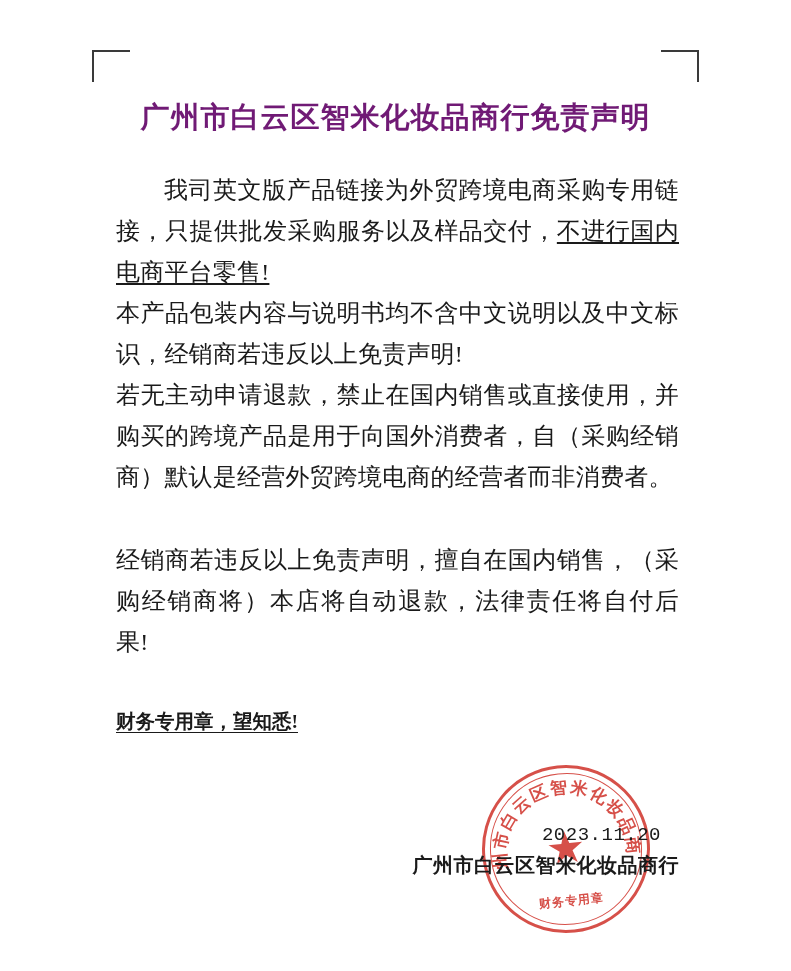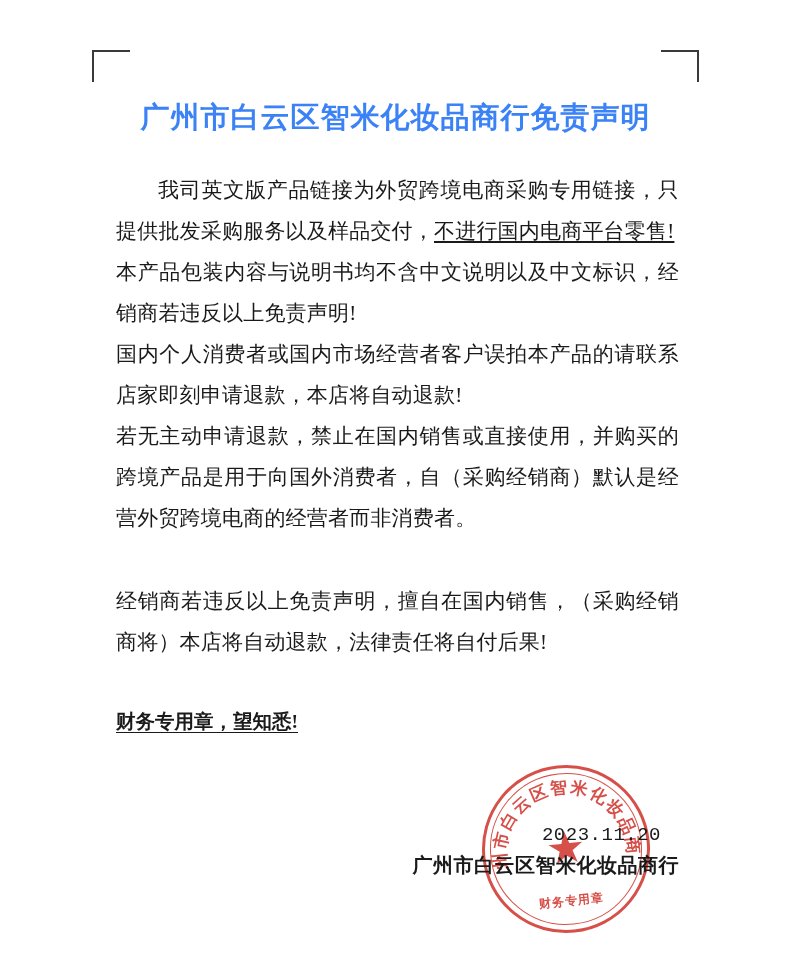--- a/index.html
+++ b/index.html
@@ -33,33 +33,33 @@
 
   .doc-title {
     position: absolute;
     top: 98px;
     left: 0;
     right: 0;
     text-align: center;
     font-size: 29px;
     font-weight: bold;
     letter-spacing: 1px;
-    color: #3b82f6;
+    color: #701a75;
     font-family: "Liberation Serif", "DejaVu Serif", serif;
   }
 
   .body-block {
     position: absolute;
     left: 116px;
     right: 112px;
     top: 170px;
   }
 
   .para {
-    font-size: 21px;
+    font-size: 24px;
     line-height: 41px;
     color: #1a1a1a;
     text-align: justify;
     text-justify: inter-ideograph;
     margin: 0 0 0 0;
     letter-spacing: 0.2px;
   }
   .para.indent { text-indent: 2em; }
   .para + .para { margin-top: 0px; }
 
@@ -163,21 +163,20 @@
   <div class="crop-mark crop-tr"></div>
 
   <div class="doc-title">广州市白云区智米化妆品商行免责声明</div>
 
   <div class="body-block">
 
     <p class="para indent"><span>我司英文版产品链接为外贸跨境电商采购专用链接，只提供批发采购服务以及样品交付，</span><span class="u">不进行国内电商平台零售!</span></p>
 
     <p class="para">本产品包装内容与说明书均不含中文说明以及中文标识，经销商若违反以上免责声明!</p>
 
-    <p class="para">国内个人消费者或国内市场经营者客户误拍本产品的请联系店家即刻申请退款，本店将自动退款!</p>
 
     <p class="para">若无主动申请退款，禁止在国内销售或直接使用，并购买的跨境产品是用于向国外消费者，自（采购经销商）默认是经营外贸跨境电商的经营者而非消费者。</p>
 
     <div class="gap-large"></div>
 
     <p class="para">经销商若违反以上免责声明，擅自在国内销售，（采购经销商将）本店将自动退款，法律责任将自付后果!</p>
 
     <div class="gap-medium"></div>
 
     <div>

